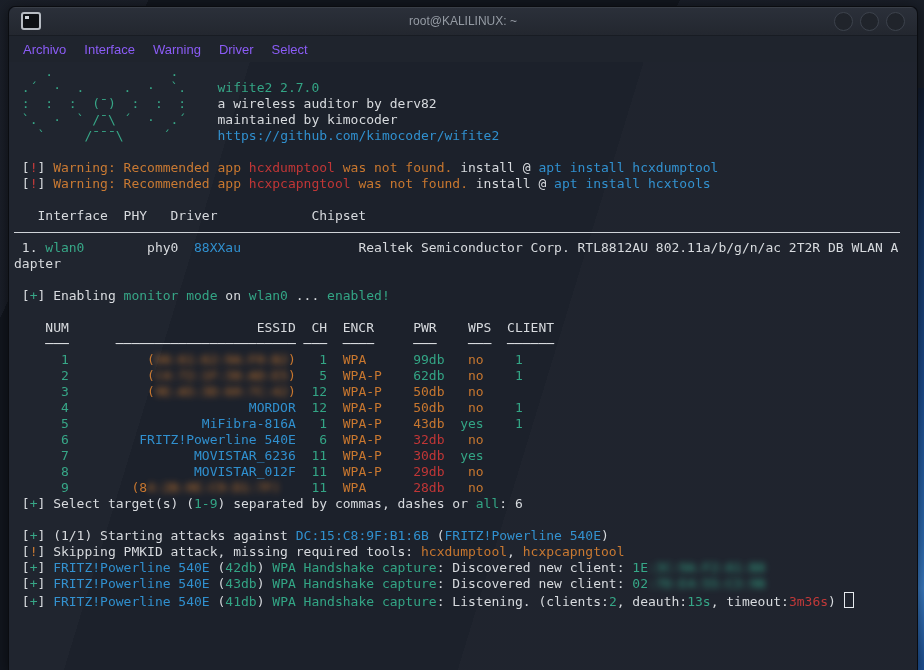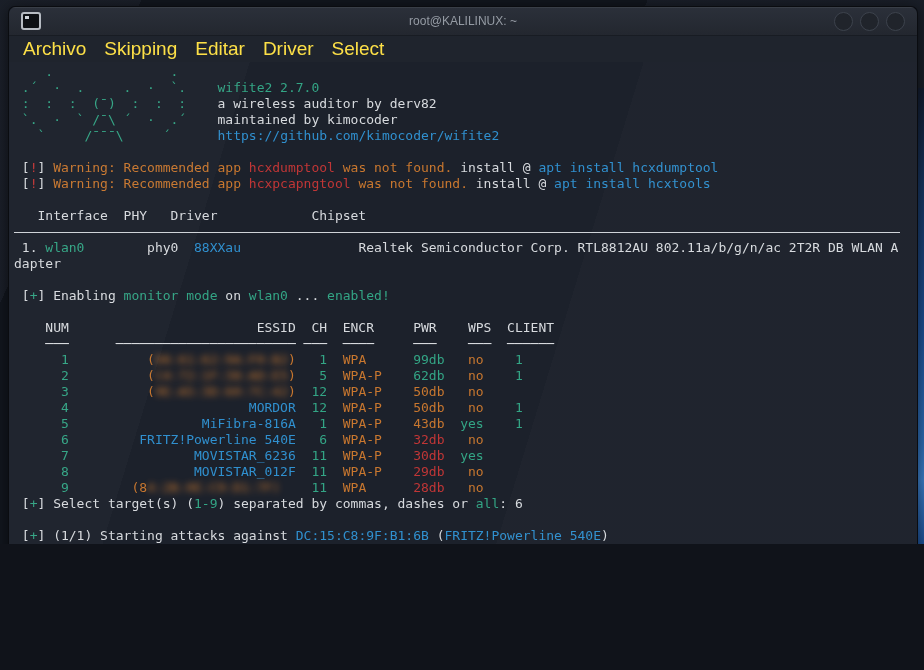--- a/index.html
+++ b/index.html
@@ -1,36 +1,36 @@
 <!DOCTYPE html>
 <html><head>
 <meta charset="utf-8">
 <style>
   html,body{margin:0;padding:0;background:#10131a;}
-  .desktop{position:relative;width:924px;height:544px;overflow:hidden;
+  .desktop{position:relative;width:924px;height:670px;overflow:hidden;
     background:#12161e;
     background-image:linear-gradient(115deg, rgba(42,48,60,.35) 0 12%, transparent 12% 55%, rgba(36,42,54,.4) 55% 100%);
     font-family:"Liberation Sans", sans-serif;}
   .edge-strip{position:absolute;right:0;top:88px;bottom:0;width:7px;
     background:linear-gradient(180deg,#131c2e 0%,#17355f 22%,#1d4d8f 52%,#2e6cb2 78%,#3b7cc4 86%,#1d5094 100%);}
   .window{position:absolute;left:8px;top:6px;width:908px;height:664px;
     background:#1c212b;border:1px solid #0a0c10;border-bottom:none;
     border-radius:7px 7px 0 0;overflow:hidden;box-shadow:0 2px 14px rgba(0,0,0,.55);}
   .titlebar{position:relative;height:28px;background:linear-gradient(#2b303a,#23272f);
     border-bottom:1px solid #181c23;display:flex;align-items:center;border-radius:7px 7px 0 0;}
   .titlebar:before{content:"";position:absolute;top:0;left:0;right:0;height:1px;background:rgba(255,255,255,.07);}
   .app-icon{width:16px;height:14px;margin-left:12px;border:2px solid #b7bcc3;border-radius:3px;
     background:#0d1014;position:relative;}
   .app-icon i{position:absolute;left:2px;top:2px;width:4px;height:3px;background:#cfd4da;display:block;}
   .title{position:absolute;left:0;right:0;text-align:center;color:#959ba4;font-size:12px;}
   .winbtns{margin-left:auto;display:flex;gap:7px;padding-right:12px;z-index:2;}
   .wbtn{width:17px;height:17px;border-radius:50%;background:#20242b;border:1px solid #3d434d;}
   .menubar{height:26px;background:#1f242d;border-bottom:1px solid #141820;
     display:flex;align-items:center;gap:18px;padding-left:14px;}
-  .menu-item{color:#fde047;font-size:19px;}
+  .menu-item{color:#8b5cf6;font-size:13px;}
   .screen{position:absolute;top:55px;left:0;right:0;bottom:0;background:#1c212b;
     padding:2px 0 0 5px;overflow:hidden;}
   .screen:after{content:"";position:absolute;inset:0;pointer-events:none;
     background:linear-gradient(107deg, rgba(255,255,255,.018) 0 22%, transparent 22% 58%, rgba(255,255,255,.015) 58% 100%);}
   .line{height:16px;white-space:pre;font-family:"DejaVu Sans Mono", monospace;
     font-size:13px;line-height:16px;}
   .c-fg{color:#d7dade}.c-teal{color:#33a585}.c-blue{color:#3090cf}
   .c-orange{color:#c8772f}.c-red{color:#c03636}
   .blur{filter:blur(3px);opacity:.95;}
   .hrline{display:inline-block;width:886px;height:1px;background:#cfd3d8;vertical-align:middle;}
@@ -48,22 +48,22 @@
         </span>
       <span class="title">root@KALILINUX: ~</span>
       <span class="winbtns">
           <span class="wbtn"></span>
           <span class="wbtn"></span>
           <span class="wbtn"></span>
         </span>
     </div>
     <div class="menubar">
         <span class="menu-item">Archivo</span>
-        <span class="menu-item">Skipping</span>
-        <span class="menu-item">Editar</span>
+        <span class="menu-item">Interface</span>
+        <span class="menu-item">Warning</span>
         <span class="menu-item">Driver</span>
         <span class="menu-item">Select</span>
       </div>
     <div class="screen">
       <div>
           <div class="line"><span class="c-teal">    .               .</span></div>
           <div class="line"><span class="c-teal"> .´  ·  .     .  ·  `.</span><span class="c-fg">    </span><span class="c-teal">wifite2 2.7.0</span></div>
           <div class="line"><span class="c-teal"> :  :  :  (¯)  :  :  :</span><span class="c-fg">    </span><span class="c-fg">a wireless auditor by derv82</span></div>
           <div class="line"><span class="c-teal"> `.  ·  ` /¯\ ´  ·  .´</span><span class="c-fg">    </span><span class="c-fg">maintained by kimocoder</span></div>
           <div class="line"><span class="c-teal">   `     /¯¯¯\     ´</span><span class="c-fg">      </span><span class="c-blue">https://github.com/kimocoder/wifite2</span></div>

